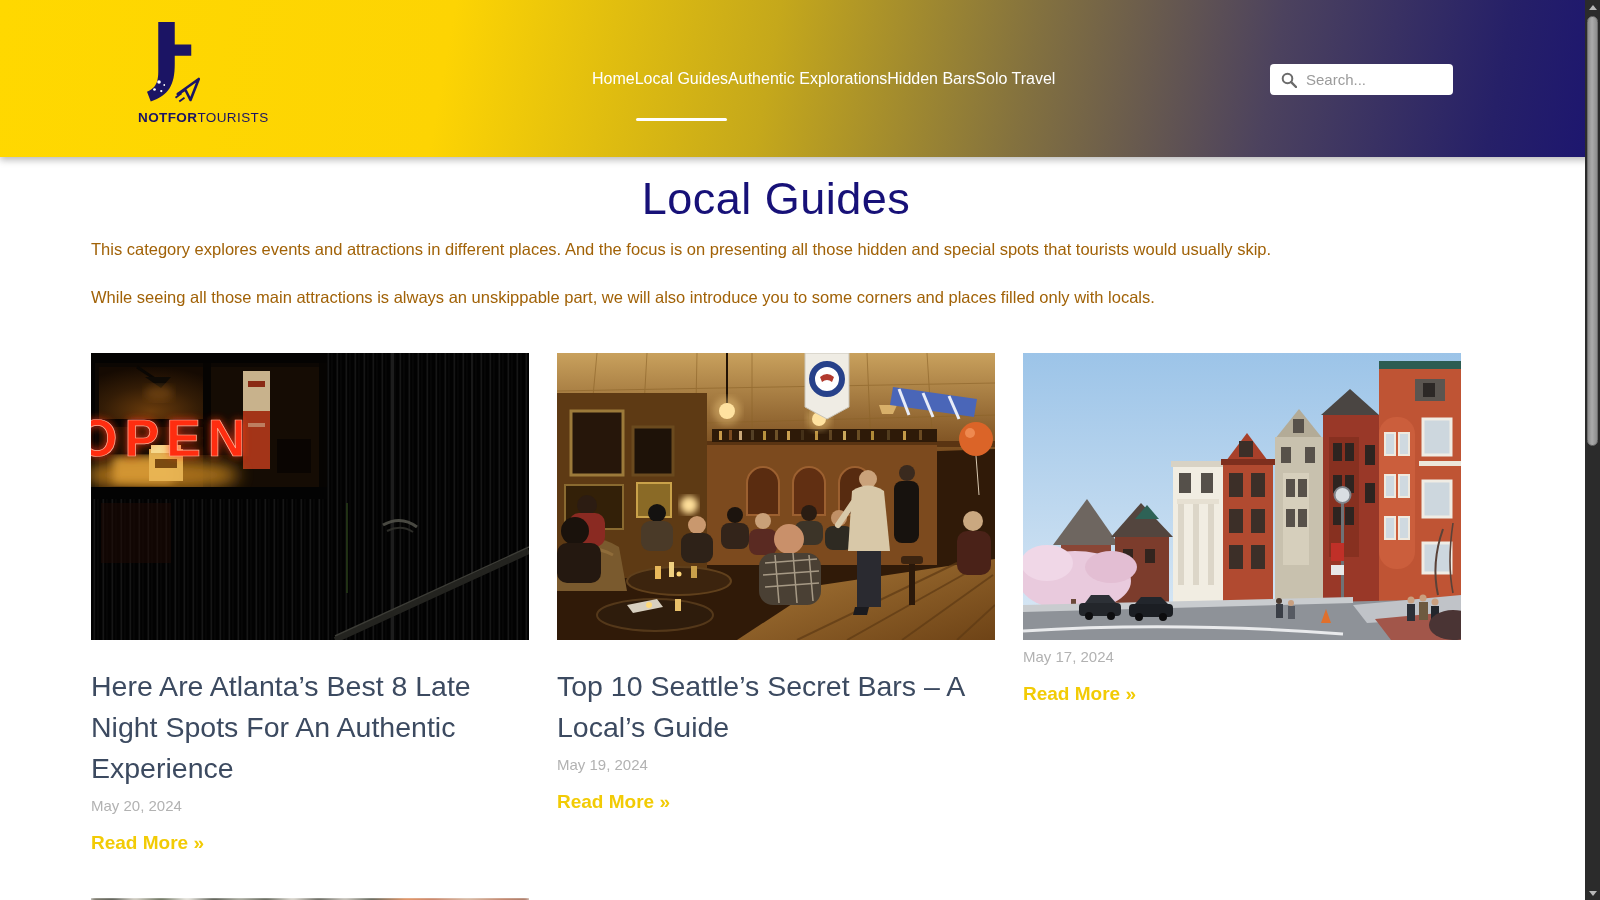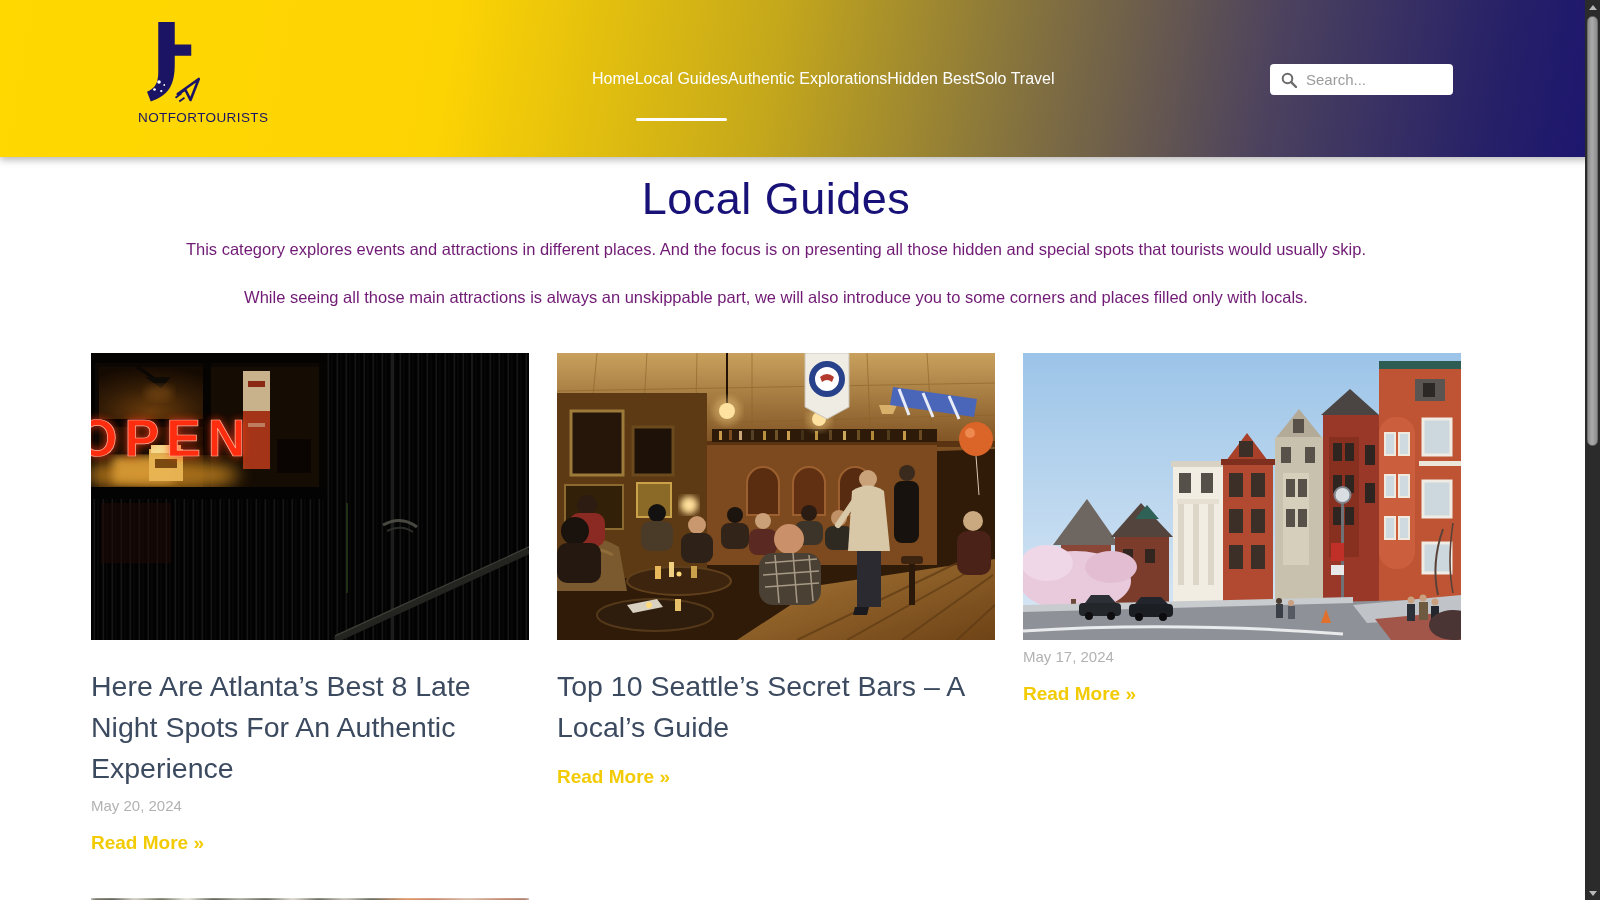--- a/index.html
+++ b/index.html
@@ -7,38 +7,38 @@
     font-family:"Liberation Sans",sans-serif;}
 
   
   header{position:absolute;left:0;top:0;width:1600px;height:157px;
     background:linear-gradient(100deg,#ffd800 0%,#fdd403 28%,#c5a81b 48%,#83713f 64%,#4c425e 79%,#262068 93%,#1c1570 100%);
     box-shadow:0 3px 7px rgba(0,0,0,.28);z-index:5;}
 
   .logo{position:absolute;left:106px;top:22px;width:130px;text-align:center;cursor:pointer;}
   .logo-mark{height:84px;display:flex;justify-content:center;}
   .logo-text{margin-top:4px;font-size:13.5px;letter-spacing:.4px;color:#1b1464;white-space:nowrap;}
-  .logo-text .b{font-weight:400;padding-left:32px;}
+  .logo-text .b{font-weight:700;padding-left:32px;}
   .logo-text .l{font-weight:400;}
 
   nav{position:absolute;left:592px;top:0;height:157px;display:flex;align-items:center;}
   nav a{position:relative;color:#ffffff;font-size:16px;text-decoration:none;white-space:nowrap;cursor:pointer;}
   nav a.active::after{content:"";position:absolute;left:1px;right:1px;top:48px;height:3px;background:#fff;border-radius:2px;}
 
   .search{position:absolute;left:1270px;top:64px;width:183px;height:31px;background:#fff;border-radius:4px;
     display:flex;align-items:center;padding:0 8px;box-sizing:border-box;}
   .search svg{flex:0 0 auto;margin:0 7px 0 3px;}
   .search input{flex:1;border:none;outline:none;background:transparent;font-size:15px;color:#444;
     font-family:"Liberation Sans",sans-serif;min-width:0;}
   .search input::placeholder{color:#9b9b9b;}
 
   
   main{position:absolute;left:0;top:157px;width:1552px;}
   h1{margin:16px 0 0 0;text-align:center;font-size:45px;font-weight:500;color:#171178;letter-spacing:.5px;}
-  .intro{margin:14px auto 0;text-align:center;font-size:16.5px;color:#701a75;line-height:1.25;width:1370px;}
+  .intro{margin:14px auto 0;font-size:16.5px;color:#a16207;line-height:1.25;width:1370px;}
   .intro + .intro{margin-top:27px;}
 
   .posts{display:grid;grid-template-columns:repeat(3,438px);column-gap:28px;margin:46px 0 0 91px;align-items:start;}
   .thumb{display:block;width:438px;height:287px;overflow:hidden;cursor:pointer;}
   .thumb svg{display:block;width:438px;height:287px;}
   .card-title{margin:26px 0 0 0;font-size:28.5px;font-weight:400;color:#3c4a60;line-height:1.44;cursor:pointer;}
   .date{margin-top:8px;font-size:15px;color:#b2b2b2;}
   .readmore{display:inline-block;margin-top:18px;font-size:19px;font-weight:700;color:#f2cb05;text-decoration:none;cursor:pointer;text-align:center;}
   .partial-thumb{display:block;margin-top:44px;width:438px;height:200px;overflow:hidden;cursor:pointer;}
   .strip{width:100%;height:100%;filter:blur(2.5px);
@@ -76,21 +76,21 @@
           </g>
         </svg>
       </div>
       <div class="logo-text"><span class="b">NOTFOR</span><span class="l">TOURISTS</span></div>
     </div>
 
     <nav>
       <a>Home</a>
       <a class="active">Local Guides</a>
       <a>Authentic Explorations</a>
-      <a>Hidden Best</a>
+      <a>Hidden Bars</a>
       <a>Solo Travel</a>
     </nav>
 
     <div class="search">
       <svg width="16" height="16" viewBox="0 0 16 16">
         <circle cx="6.5" cy="6.5" r="4.8" fill="none" stroke="#6b6b6b" stroke-width="2"></circle>
         <line x1="10.2" y1="10.2" x2="15" y2="15" stroke="#6b6b6b" stroke-width="2.4" stroke-linecap="round"></line>
       </svg>
       <input placeholder="Search..." style="">
     </div>
@@ -300,20 +300,21 @@
                 <rect x="112" y="209" width="5" height="15" fill="#f0d080"></rect>
                 <rect x="134" y="213" width="6" height="12" fill="#caa04a"></rect>
               <circle cx="122" cy="221" r="2.5" fill="#ffd87a"></circle>
               <ellipse cx="98" cy="262" rx="58" ry="16" fill="#2e1c0c" stroke="#54381a" stroke-width="2"></ellipse>
               <polygon points="70,252 100,246 106,254 76,260" fill="#d8d0c0"></polygon>
               <rect x="118" y="246" width="6" height="12" fill="#e8c06a"></rect>
                 <circle cx="92" cy="252" r="3" fill="#ffda7a"></circle>
             </svg>
           </a>
           <h2 class="card-title">Top 10 Seattle’s Secret Bars – A Local’s Guide</h2>
+          <div class="date">May 19, 2024</div>
           <a class="readmore">Read More »</a>
         </article>
       </div>
 
       <div class="col">
         <article class="card">
           <a class="thumb">
             <svg viewBox="0 0 438 287" preserveAspectRatio="none">
               <defs>
                 <linearGradient id="sky" x1="0" y1="0" x2="0" y2="1">

